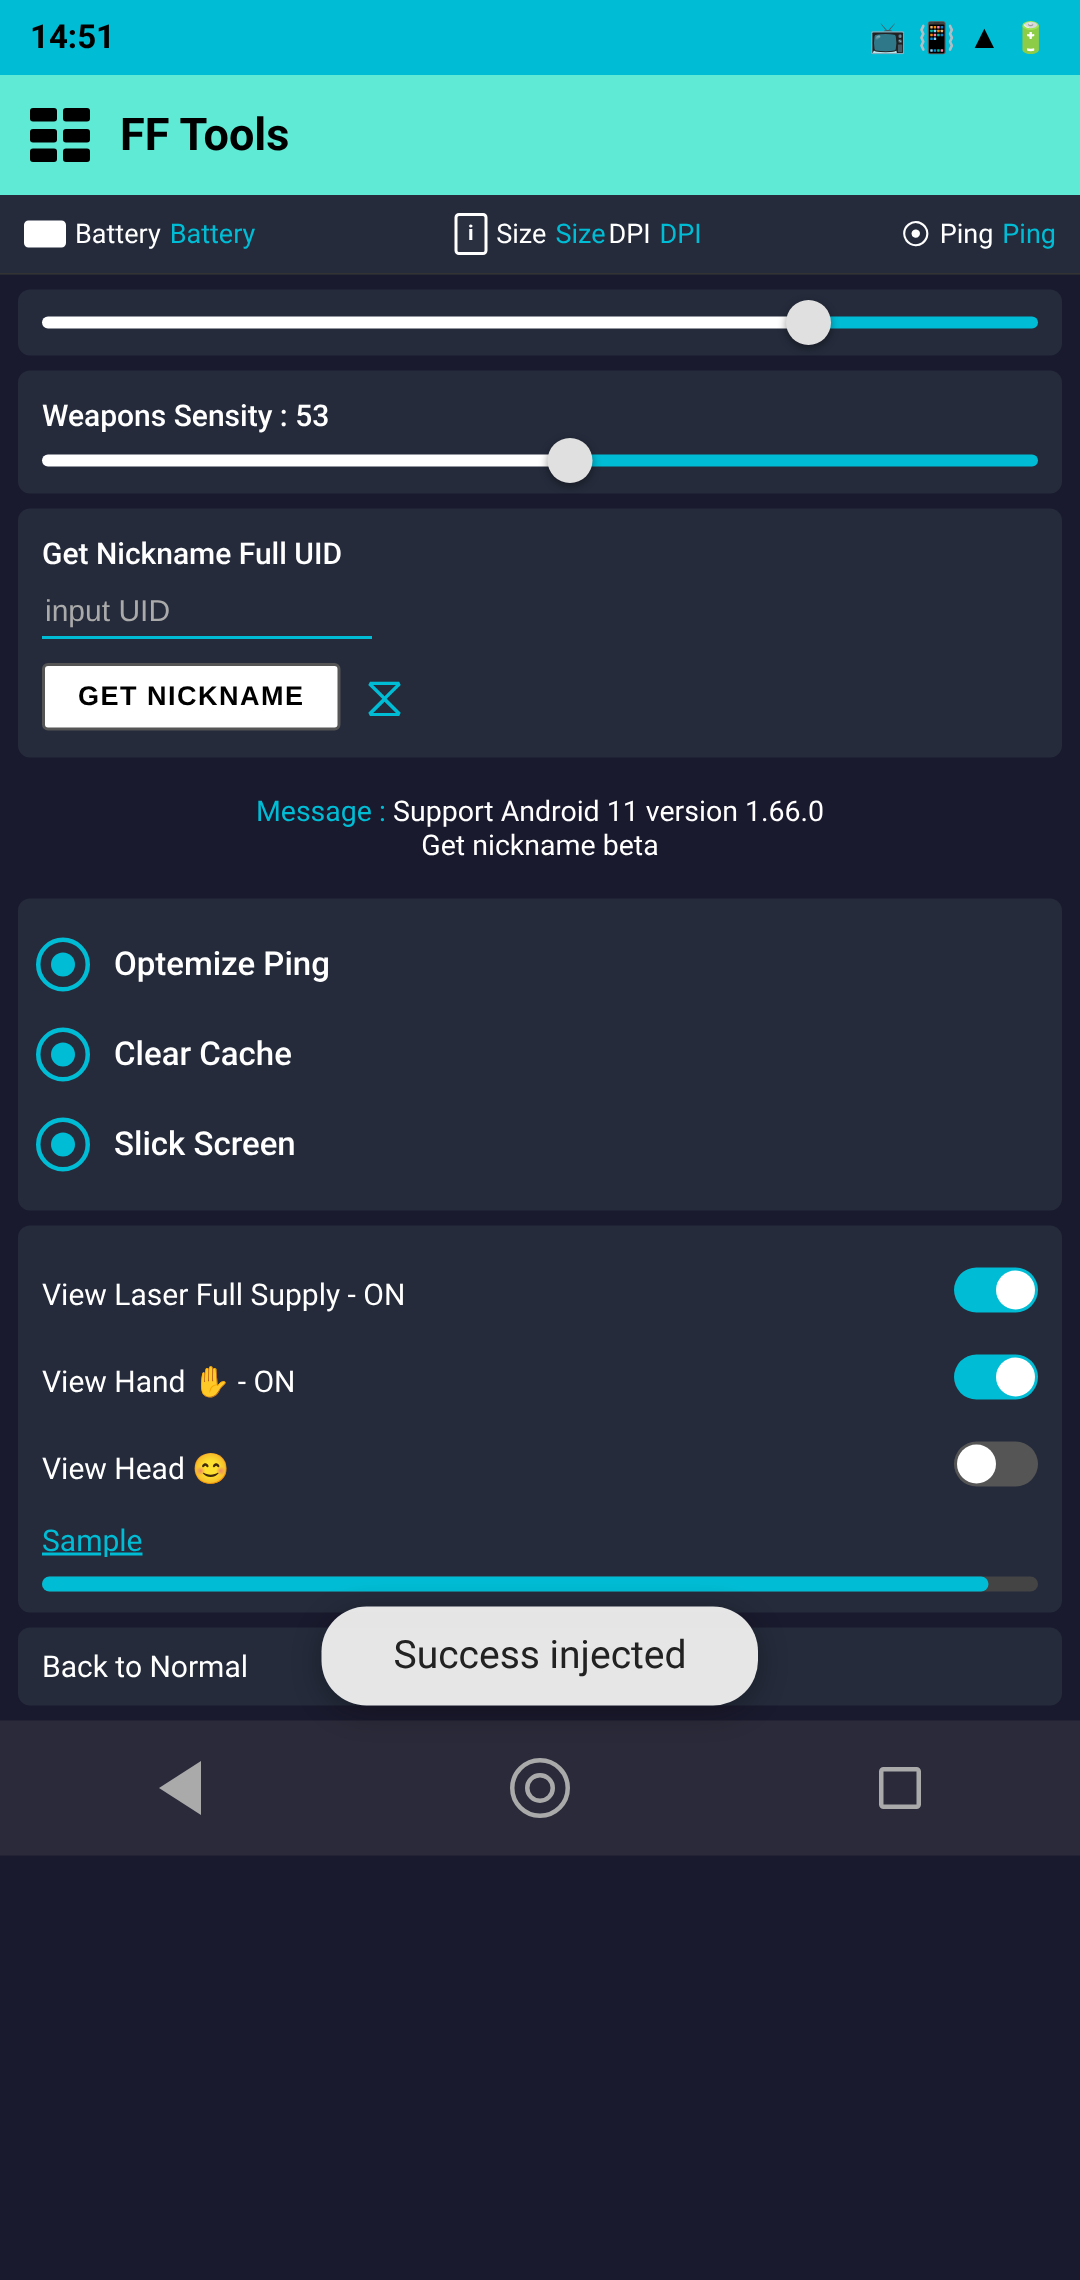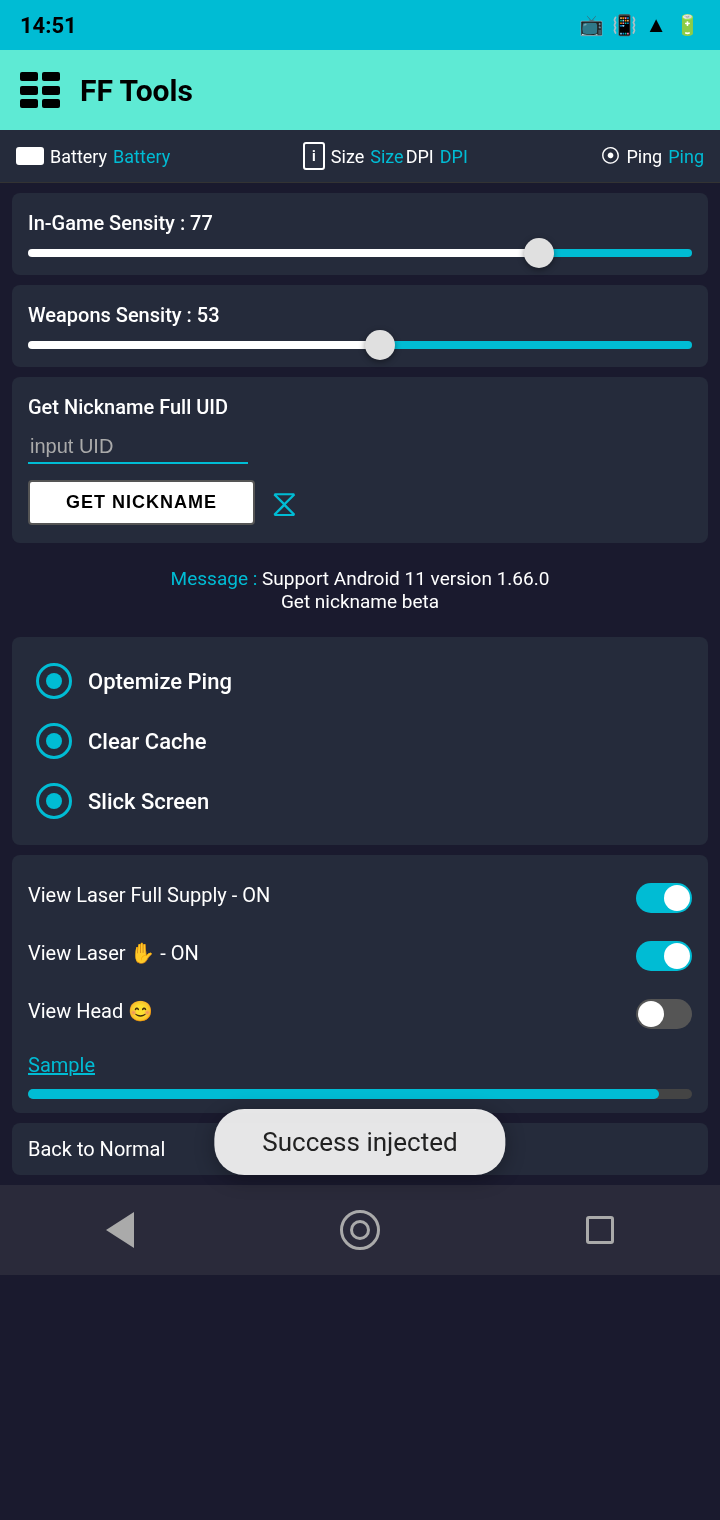--- a/index.html
+++ b/index.html
@@ -182,21 +182,21 @@
       gap: 16px;
       margin-top: 16px;
     }
     .get-nickname-btn {
       background: #fff;
       color: #000;
       border: 2px solid #555;
       border-radius: 4px;
       font-size: 18px;
       font-weight: bold;
-      padding: 10px 36px;
+      padding: 10px 22px;
       letter-spacing: 1px;
       cursor: pointer;
     }
     .loading-arc {
       font-size: 38px;
       color: #00bcd4;
       line-height: 1;
     }
 
     
@@ -218,21 +218,21 @@
       color: #fff;
       font-size: 19px;
       text-align: center;
     }
 
     
     .radio-card {
       background: #252b3b;
       margin: 10px 12px;
       border-radius: 8px;
-      padding: 14px 24px;
+      padding: 14px 12px;
     }
     .radio-item {
       display: flex;
       align-items: center;
       gap: 16px;
       padding: 12px 0;
     }
     .radio-circle {
       width: 36px;
       height: 36px;
@@ -257,21 +257,21 @@
 
     
     .toggle-card {
       background: #252b3b;
       margin: 10px 12px;
       border-radius: 8px;
       padding: 14px 16px;
     }
     .toggle-item {
       display: flex;
-      align-items: flex-start;
+      align-items: flex-end;
       justify-content: space-between;
       padding: 14px 0;
     }
     .toggle-label {
       color: #fff;
       font-size: 20px;
       font-weight: 400;
     }
     .toggle {
       width: 56px;
@@ -472,21 +472,20 @@
     <div class="ping-col">
       <div style="display:flex;gap:6px;">
         <span>Ping</span>
         <span class="tab-blue">Ping</span>
       </div>
     </div>
   </div>
 </div>
 
 <div class="card">
-  <div class="slider-label">In-Game Sensity : 77</div>
   <div class="slider-track" style="background: linear-gradient(to right, #fff 0%, #fff 77%, #00bcd4 77%, #00bcd4 100%);">
     <div class="slider-thumb" style="left: calc(77% - 15px);"></div>
   </div>
 </div>
 
 <div class="card">
   <div class="slider-label">Weapons Sensity : 53</div>
   <div class="slider-track" style="background: linear-gradient(to right, #fff 0%, #fff 53%, #00bcd4 53%, #00bcd4 100%);">
     <div class="slider-thumb" style="left: calc(53% - 15px);"></div>
   </div>
@@ -531,21 +530,21 @@
 </div>
 
 <div class="toggle-card">
   <div class="toggle-item">
     <span class="toggle-label">View Laser Full Supply - ON</span>
     <div class="toggle on">
       <div class="toggle-knob"></div>
     </div>
   </div>
   <div class="toggle-item">
-    <span class="toggle-label">View Laser ✋ - ON</span>
+    <span class="toggle-label">View Hand ✋ - ON</span>
     <div class="toggle on">
       <div class="toggle-knob"></div>
     </div>
   </div>
   <div class="toggle-item">
     <span class="toggle-label">View Head 😊</span>
     <div class="toggle off">
       <div class="toggle-knob"></div>
     </div>
   </div>

